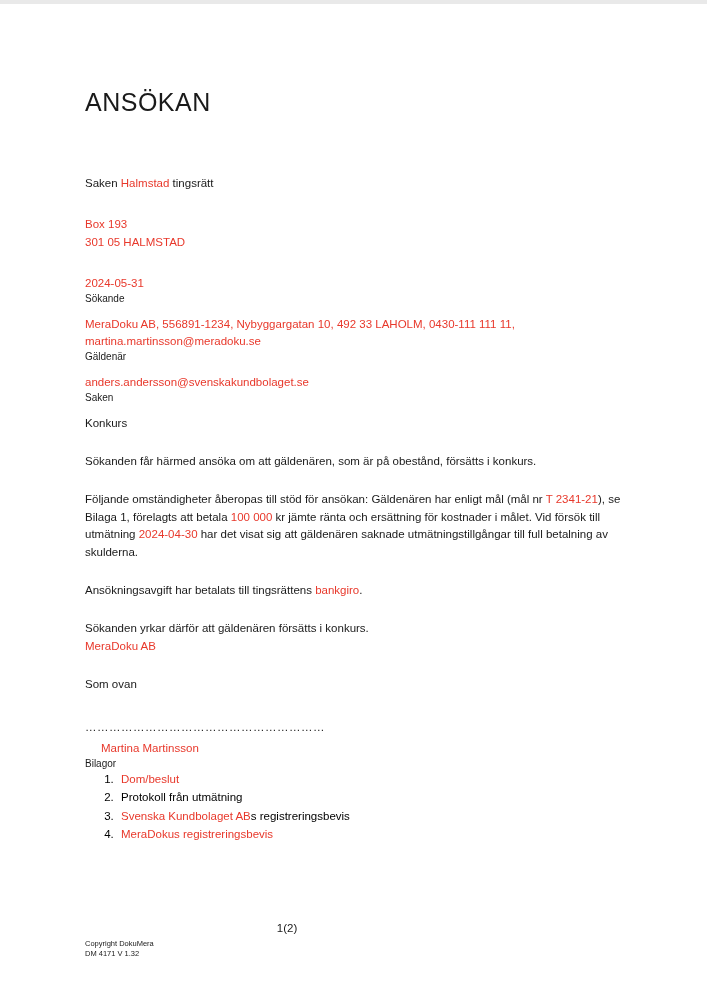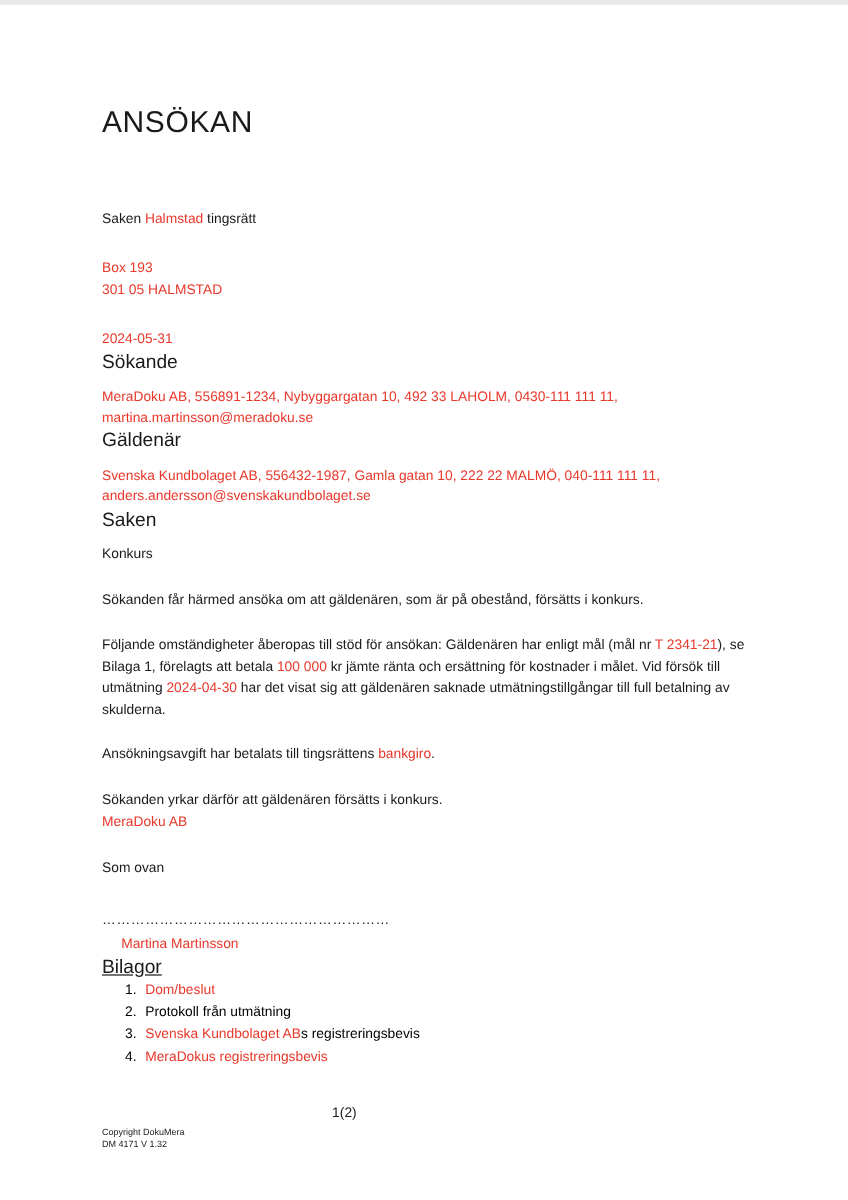--- a/index.html
+++ b/index.html
@@ -44,21 +44,21 @@
     line-height: 1.55;
   }
   .red {
     color: #e8382b;
   }
   .addr-line {
     font-size: 11.5px;
     line-height: 1.5;
   }
   h2.section {
-    font-size: 16px;
+    font-size: 10px;
     font-weight: normal;
     color: #1a1a1a;
     margin: 0;
     line-height: 1.2;
   }
   .para {
     font-size: 11.5px;
     color: #1a1a1a;
     line-height: 1.55;
     margin: 0;
@@ -100,21 +100,21 @@
   .mt-addr { margin-top: 24px; }
   .mt-date { margin-top: 24px; }
   .mt-sec1 { margin-top: 36px; }
   .mt-small { margin-top: 11px; }
   .mt-sec { margin-top: 31px; }
   .mt-sec-saken { margin-top: 28px; }
   .mt-p { margin-top: 20px; }
   .mt-somovan { margin-top: 21px; }
   .mt-dots { margin-top: 28px; }
   .mt-name { margin-top: 6px; padding-left: 16px; }
-  .mt-bilagor { margin-top: 38px; text-decoration: underline; }
+  .mt-bilagor { margin-top: 38px; }
   .mt-list { margin-top: 10px; }
 </style>
 </head>
 <body>
 
 <div class="page">
 
   <div class="content">
 
     <h1 class="doc-title">ANSÖKAN</h1>
@@ -131,21 +131,20 @@
     <div class="block mt-date red">2024-05-31</div>
 
     <h2 class="section mt-sec1">Sökande</h2>
     <div class="mt-small">
       <div class="block red">MeraDoku AB, 556891-1234, Nybyggargatan 10, 492 33 LAHOLM, 0430-111 111 11,</div>
       <div class="block red">martina.martinsson@meradoku.se</div>
     </div>
 
     <h2 class="section mt-sec">Gäldenär</h2>
     <div class="mt-small">
-      <div class="block red">Svenska Kundbolaget AB, 556432-1987, Gamla gatan 10, 222 22 MALMÖ, 040-111 111 11,</div>
       <div class="block red">anders.andersson@svenskakundbolaget.se</div>
     </div>
 
     <h2 class="section mt-sec-saken">Saken</h2>
     <div class="block mt-small">Konkurs</div>
 
     <p class="para mt-p">Sökanden får härmed ansöka om att gäldenären, som är på obestånd, försätts i konkurs.</p>
 
     <p class="para mt-p"><span>Följande omständigheter åberopas till stöd för ansökan: Gäldenären har enligt mål (mål nr </span><span class="red">T 2341-21</span><span>), se Bilaga 1, förelagts att betala </span><span class="red">100 000</span><span> kr jämte ränta och ersättning för kostnader i målet. Vid försök till utmätning </span><span class="red">2024-04-30</span><span> har det visat sig att gäldenären saknade utmätningstillgångar till full betalning av skulderna.</span></p>
 

